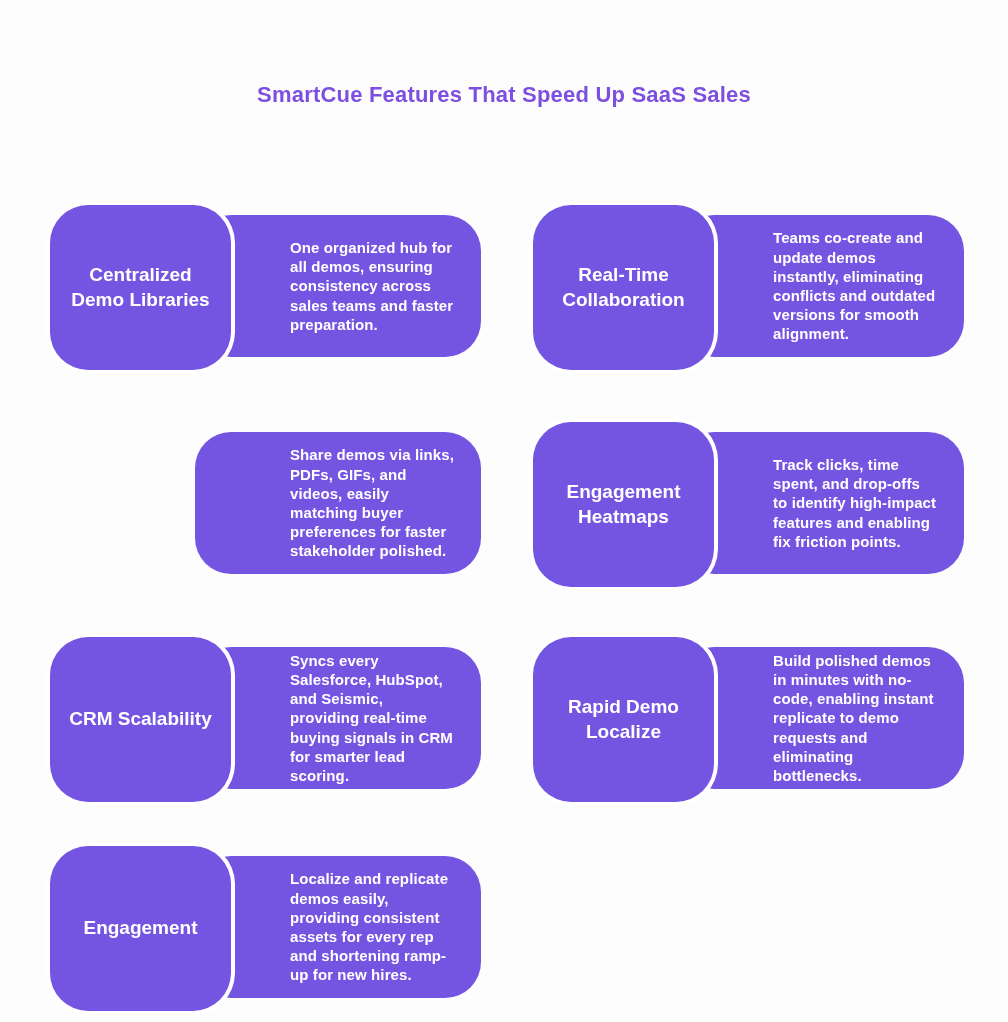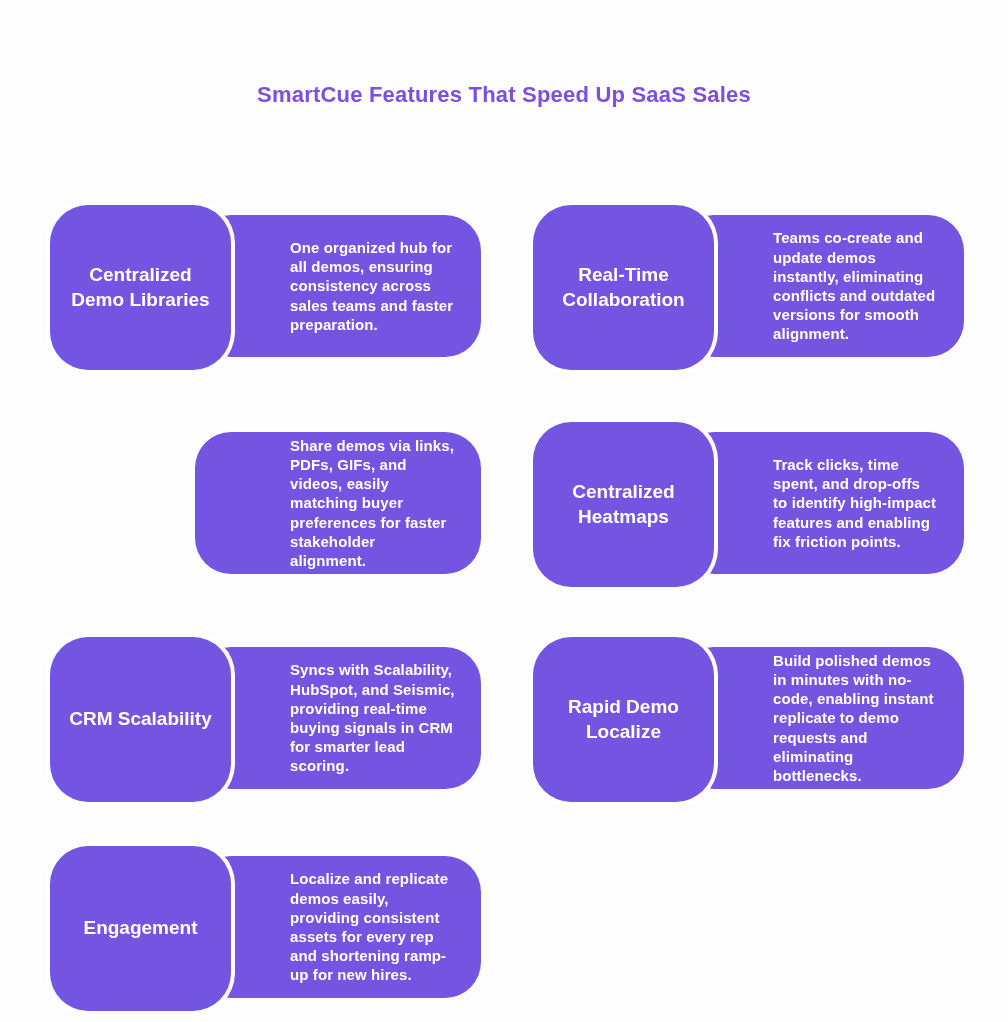--- a/index.html
+++ b/index.html
@@ -100,36 +100,36 @@
     <div class="desc">
       <p>Teams co-create and update demos instantly, eliminating conflicts and outdated versions for smooth alignment.</p>
     </div>
     <div class="sq">
       <span>Real-Time Collaboration</span>
     </div>
   </div>
 
   <div class="card c1 r2">
     <div class="desc">
-      <p>Share demos via links, PDFs, GIFs, and videos, easily matching buyer preferences for faster stakeholder alignment.</p>
+      <p>Share demos via links, PDFs, GIFs, and videos, easily matching buyer preferences for faster stakeholder polished.</p>
     </div>
   </div>
 
   <div class="card c2 r2">
     <div class="desc">
       <p>Track clicks, time spent, and drop-offs to identify high-impact features and enabling fix friction points.</p>
     </div>
     <div class="sq">
-      <span>Centralized Heatmaps</span>
+      <span>Engagement Heatmaps</span>
     </div>
   </div>
 
   <div class="card c1 r3">
     <div class="desc">
-      <p>Syncs with Scalability, HubSpot, and Seismic, providing real-time buying signals in CRM for smarter lead scoring.</p>
+      <p>Syncs every Salesforce, HubSpot, and Seismic, providing real-time buying signals in CRM for smarter lead scoring.</p>
     </div>
     <div class="sq">
       <span>CRM Scalability</span>
     </div>
   </div>
 
   <div class="card c2 r3">
     <div class="desc">
       <p>Build polished demos in minutes with no-code, enabling instant replicate to demo requests and eliminating bottlenecks.</p>
     </div>

